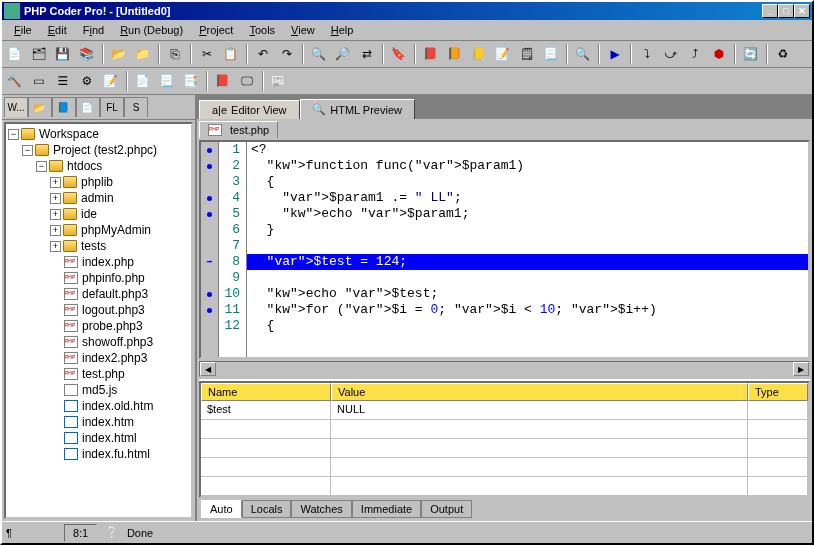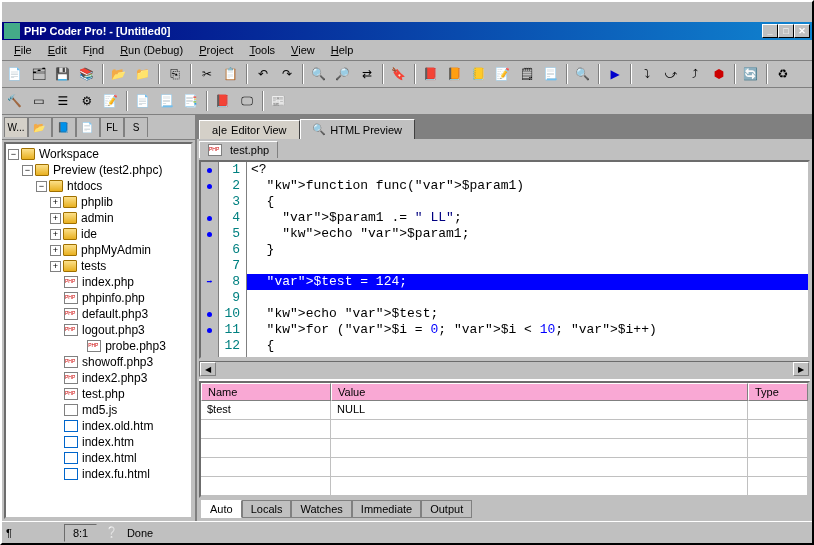--- a/index.html
+++ b/index.html
@@ -1,18 +1,18 @@
 <!DOCTYPE html>
 <html><head>
 <meta charset="utf-8">
 <style>
 * { box-sizing: border-box; margin: 0; padding: 0; }
 body { font-family: "Tahoma", sans-serif; font-size: 11px; background: #c0c0c0; overflow: hidden; }
 .window { width: 814px; height: 545px; border: 2px solid #c0c0c0; border-top-color: #fff; border-left-color: #fff; border-right-color: #000; border-bottom-color: #000; background: #c0c0c0; display: flex; flex-direction: column; }
-.titlebar { background: linear-gradient(to right, #000080, #1084d0); height: 18px; display: flex; align-items: center; padding: 0 2px; color: #fff; font-weight: bold; margin-top: 20px; }
+.titlebar { background: linear-gradient(to right, #000080, #1084d0); height: 18px; display: flex; align-items: center; padding: 0 2px; color: #fff; font-weight: bold; }
 .titlebar-icon { width: 16px; height: 16px; background: #4a8; margin-right: 4px; }
 .titlebar-text { flex: 1; font-size: 11px; }
 .titlebar-btns { display: flex; gap: 0; }
 .titlebar-btn { width: 16px; height: 14px; background: #c0c0c0; border: 1px solid #fff; border-right-color: #000; border-bottom-color: #000; font-size: 9px; display: flex; align-items: center; justify-content: center; cursor: pointer; font-family: Arial; }
 .menubar { display: flex; padding: 2px 4px; border-bottom: 1px solid #808080; text-align: right; }
 .menu-item { padding: 2px 8px; cursor: pointer; }
 .menu-item u { text-decoration: underline; }
 .toolbar { display: flex; padding: 2px; border-bottom: 1px solid #808080; flex-wrap: wrap; gap: 2px; align-items: center; }
 .tool-btn { width: 22px; height: 22px; border: 1px solid #c0c0c0; background: #c0c0c0; display: flex; align-items: center; justify-content: center; cursor: pointer; font-size: 12px; }
 .tool-sep { width: 2px; height: 20px; border-left: 1px solid #808080; border-right: 1px solid #fff; margin: 0 2px; }
@@ -48,21 +48,21 @@
 .code-lines { flex: 1; }
 .code-lines div { height: 16px; line-height: 16px; padding-left: 4px; white-space: pre; }
 .str { color: #000080; }
 .num { color: #0000ff; }
 .hl-line { background: #0000ff; color: #fff; }
 .hl-line .var, .hl-line .num { color: #fff; }
 .scroll-h { height: 16px; background: #c0c0c0; border: 1px inset #c0c0c0; margin: 0 2px; display: flex; }
 .scroll-btn { width: 16px; height: 14px; background: #c0c0c0; border: 1px solid #fff; border-right-color: #808080; border-bottom-color: #808080; font-size: 8px; display: flex; align-items: center; justify-content: center; }
 .watch-panel { height: 140px; border-top: 2px solid #fff; display: flex; flex-direction: column; margin: 2px; }
 .watch-grid { flex: 1; background: #fff; border: 2px inset #c0c0c0; }
-.watch-header { display: flex; background: #f9a8d4; }
+.watch-header { display: flex; background: #fde047; }
 .watch-header div { border: 1px solid #fff; border-right-color: #808080; border-bottom-color: #808080; padding: 2px 6px; font-size: 11px; }
 .watch-row { display: flex; border-bottom: 1px solid #c0c0c0; }
 .watch-row div { padding: 2px 6px; border-right: 1px solid #c0c0c0; font-size: 11px; height: 18px; }
 .watch-tabs { display: flex; padding: 2px; gap: 0; }
 .watch-tab { padding: 2px 8px; border: 1px solid #808080; background: #c0c0c0; cursor: pointer; font-size: 11px; }
 .watch-tab.active { background: #fff; border-color: #fff #808080 #fff #fff; }
 .statusbar { height: 22px; display: flex; align-items: center; padding: 0 4px; border-top: 1px solid #fff; gap: 8px; }
 .status-cell { border: 1px inset #c0c0c0; padding: 2px 8px; font-size: 11px; margin-left: 44px; }
 </style>
 </head>
@@ -163,21 +163,21 @@
       </div>
       <div class="tree-panel">
         <div class="tree-node">
             <span class="tree-toggle">−</span>
             <span class="tree-icon folder-open"></span>
             <span class="tree-label">Workspace</span>
           </div>
         <div class="tree-node" style="padding-left:14px">
             <span class="tree-toggle">−</span>
             <span class="tree-icon folder-open"></span>
-            <span class="tree-label">Preview (test2.phpc)</span>
+            <span class="tree-label">Project (test2.phpc)</span>
           </div>
         <div class="tree-node" style="padding-left:28px">
             <span class="tree-toggle">−</span>
             <span class="tree-icon folder-open"></span>
             <span class="tree-label">htdocs</span>
           </div>
         <div id="tree-body">
             <div class="tree-node" style="padding-left: 42px;">
               <span class="tree-toggle">+</span>
               <span class="tree-icon folder-closed"></span>
@@ -212,21 +212,21 @@
               <span class="tree-label">phpinfo.php</span>
             </div>
             <div class="tree-node" style="padding-left: 56px;">
               <span class="tree-icon file-php"></span>
               <span class="tree-label">default.php3</span>
             </div>
             <div class="tree-node" style="padding-left: 56px;">
               <span class="tree-icon file-php"></span>
               <span class="tree-label">logout.php3</span>
             </div>
-            <div class="tree-node" style="padding-left: 56px; justify-content: center;">
+            <div class="tree-node" style="padding-left: 56px;">
               <span class="tree-icon file-php"></span>
               <span class="tree-label">probe.php3</span>
             </div>
             <div class="tree-node" style="padding-left: 56px;">
               <span class="tree-icon file-php"></span>
               <span class="tree-label">showoff.php3</span>
             </div>
             <div class="tree-node" style="padding-left: 56px;">
               <span class="tree-icon file-php"></span>
               <span class="tree-label">index2.php3</span>

